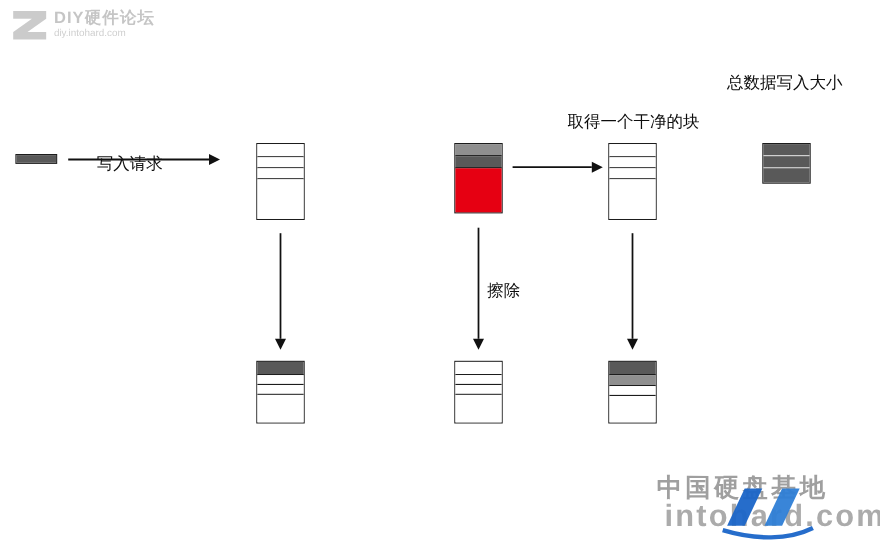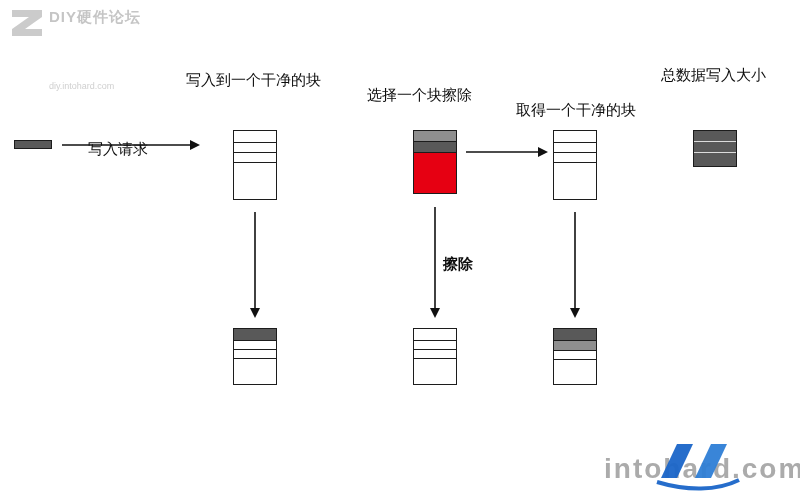--- a/index.html
+++ b/index.html
@@ -18,52 +18,50 @@
   #blk-written{left:233px;top:328px;width:44px;height:57px;}
   #blk-erased{left:413px;top:328px;width:44px;height:57px;}
   #blk-valid{left:553px;top:328px;width:44px;height:57px;}
   
   .diagram-label{position:absolute;font-size:15px;color:#0d0d0d;white-space:nowrap;}
   #lbl-write-clean{left:186px;top:71px;}
   #lbl-write-request{left:88px;top:140px;}
   #lbl-select-erase{left:367px;top:86px;}
   #lbl-get-clean{left:516px;top:101px;}
   #lbl-total-size{left:661px;top:66px;}
-  #lbl-erase{left:443px;top:255px;font-weight:bold;}
+  #lbl-erase{left:443px;top:255px;}
   #lbl-write-valid{left:589px;top:250px;}
   
   #arrow-layer{position:absolute;left:0;top:0;width:800px;height:497px;pointer-events:none;}
   
   .wm-tl{position:absolute;left:10px;top:8px;display:flex;align-items:flex-start;gap:5px;opacity:.95;}
-  .wm-tl-text{display:flex;flex-direction:column;line-height:1.15;gap:32px;}
+  .wm-tl-text{display:flex;flex-direction:column;line-height:1.15;}
   .wm-tl-title{font-size:15px;font-weight:bold;color:#c2c2c2;letter-spacing:1px;}
-  .wm-tl-sub{font-size:9px;color:#cdcdcd;margin-top:24px;}
+  .wm-tl-sub{font-size:9px;color:#cdcdcd;}
   
   .wm-br-line1{position:absolute;left:597px;top:428px;font-size:23px;font-weight:bold;color:#9f9f9f;letter-spacing:3px;}
   .wm-br-line2{position:absolute;left:604px;top:453px;font-size:28px;font-weight:bold;color:#ababab;letter-spacing:2px;}
   .wm-blue{position:absolute;left:645px;top:434px;opacity:.95;}
 </style>
 </head>
 <body>
 
 <div id="stage">
 
   <div class="wm-tl">
     <svg width="34" height="30" viewBox="0 0 34 30">
       <path d="M2 2 H32 V9 L15 21 H32 V28 H2 V21 L19 9 H2 Z" fill="#c9c9c9"></path>
     </svg>
     <div class="wm-tl-text">
       <span class="wm-tl-title">DIY硬件论坛</span>
       <span class="wm-tl-sub">diy.intohard.com</span>
     </div>
   </div>
 
-  <div class="diagram-label" id="lbl-write-clean">写入到一个干净的块</div>
   <div class="diagram-label" id="lbl-write-request">写入请求</div>
-  <div class="diagram-label" id="lbl-select-erase">选择一个块擦除</div>
   <div class="diagram-label" id="lbl-total-size">总数据写入大小</div>
   <div class="diagram-label" id="lbl-get-clean">取得一个干净的块</div>
   <div class="diagram-label" id="lbl-erase">擦除</div>
 
   <div class="block" id="blk-source">
       <div class="block-row" style="flex: 1 1 auto; background: rgb(89, 89, 89);"></div>
     </div>
   <div class="block" id="blk-clean-top">
       <div class="block-row" style="height: 12px; background: rgb(255, 255, 255); border-bottom: 1px solid rgb(28, 28, 28);"></div>
       <div class="block-row" style="height: 10px; background: rgb(255, 255, 255); border-bottom: 1px solid rgb(28, 28, 28);"></div>
@@ -121,20 +119,21 @@
     <g>
       <line x1="466" y1="152" x2="538" y2="152" stroke="#111" stroke-width="1.6"></line>
       <polygon points="538,147 548,152 538,157" fill="#111"></polygon>
     </g>
     <g>
       <line x1="575" y1="212" x2="575" y2="308" stroke="#111" stroke-width="1.6"></line>
       <polygon points="570,308 580,308 575,318" fill="#111"></polygon>
     </g>
   </svg>
 
+  <div class="wm-br-line1">中国硬盘基地</div>
   <div class="wm-br-line2">intohard.com</div>
   <svg class="wm-blue" width="100" height="60" viewBox="0 0 100 60">
     <polygon points="16,44 32,10 48,10 32,44" fill="#1b66c9"></polygon>
     <polygon points="50,44 66,10 82,10 66,44" fill="#2f7fd6"></polygon>
     <path d="M12 48 C 42 57, 72 57, 94 46" stroke="#1b66c9" stroke-width="4" fill="none"></path>
   </svg>
 
 </div>
 
 </body></html>

